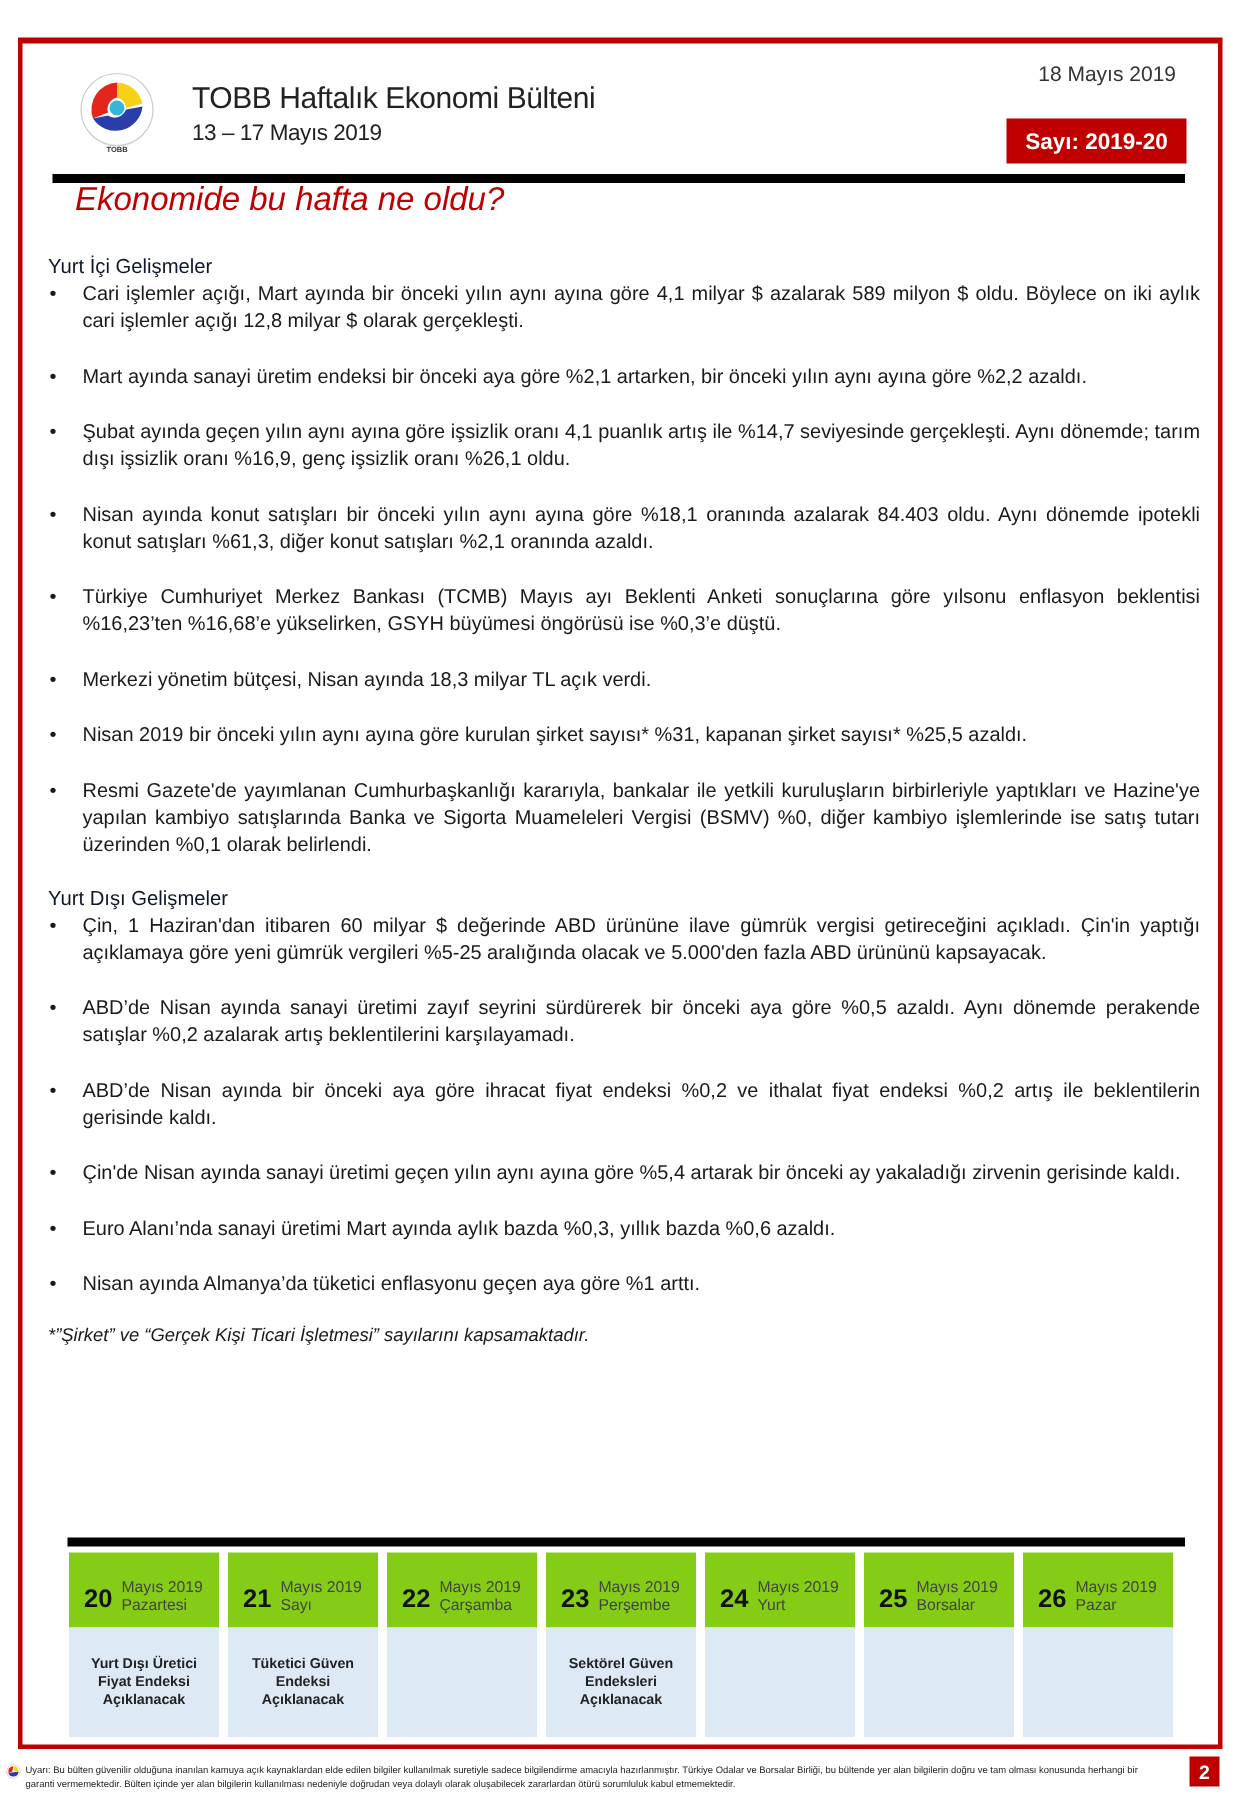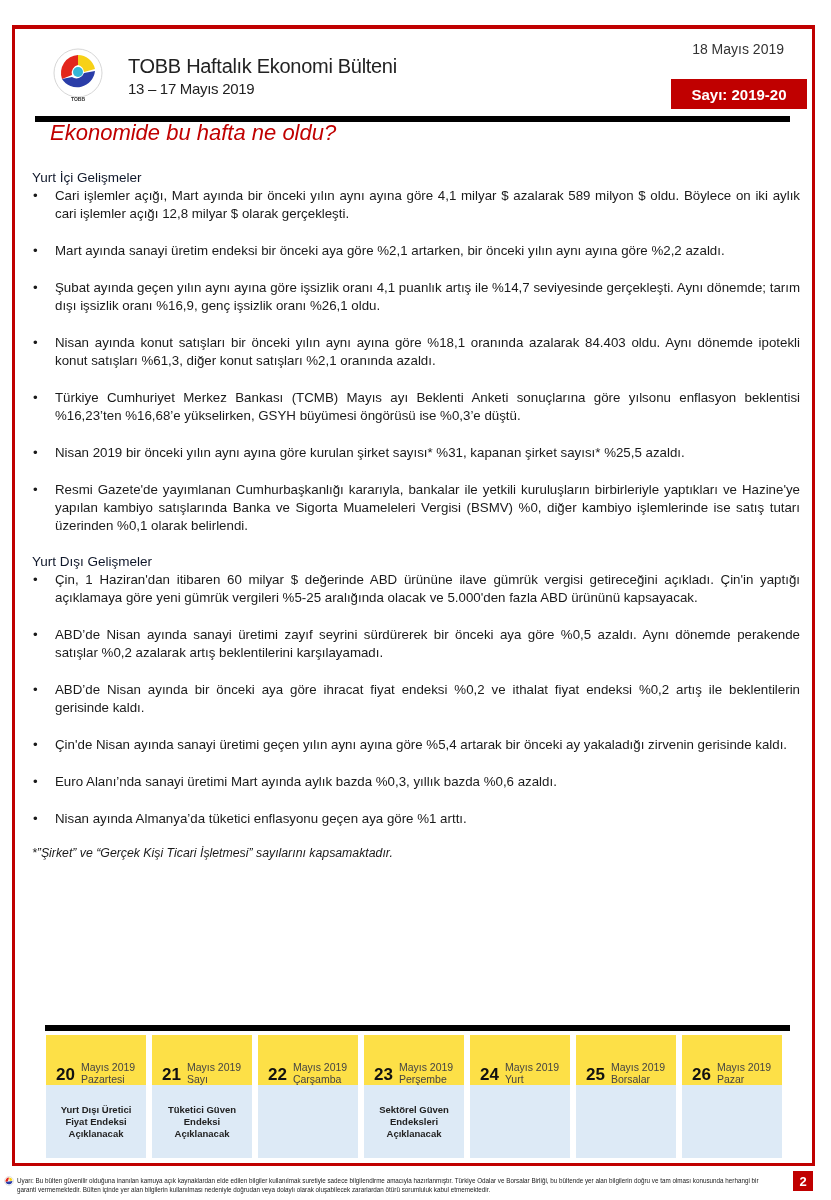--- a/index.html
+++ b/index.html
@@ -10,21 +10,21 @@
     position: absolute; left: 12px; top: 25px; width: 803px; height: 1141px;
     border: 3px solid #c00000; border-top-width: 4px;
   }
 
   
   .logo { position: absolute; left: 52px; top: 45px; width: 52px; height: 60px; }
   .title { position: absolute; left: 128px; top: 55px; font-size: 20px; color: #222; letter-spacing: -0.3px; }
   .subtitle { position: absolute; left: 128px; top: 80px; font-size: 15px; color: #222; letter-spacing: -0.3px; }
   .pubdate { position: absolute; right: 47px; top: 41px; font-size: 14px; color: #333; }
   .issue-badge {
-    position: absolute; left: 671px; top: 79px; width: 136px; height: 30px;
+    position: absolute; left: 671px; top: 79px; width: 120px; height: 30px;
     background: #c00000; color: #fff; font-size: 15px; font-weight: bold;
     display: flex; align-items: center; justify-content: center;
   }
   .rule-top { position: absolute; left: 35px; top: 116px; width: 755px; height: 6px; background: #000; }
 
   .headline {
     position: absolute; left: 50px; top: 120px; font-size: 22px; font-style: italic;
     color: #c00000; font-family: "Liberation Sans", sans-serif;
   }
 
@@ -35,21 +35,21 @@
   ul.bullets li { position: relative; padding-left: 23px; text-align: justify; margin-bottom: 19px; }
   ul.bullets li::before { content: "•"; position: absolute; left: 1px; top: 0; }
   ul.bullets li:last-child { margin-bottom: 0; }
   .footnote { font-style: italic; font-size: 12.3px; margin-top: 16px; }
 
   .rule-bottom { position: absolute; left: 45px; top: 1025px; width: 745px; height: 6px; background: #000; }
 
   .calendar { position: absolute; left: 46px; top: 1035px; display: flex; gap: 6px; }
   .day { width: 100px; }
   .day-head {
-    height: 50px; background: #fde047; display: flex; align-items: flex-end; padding: 8px 0 0 10px;
+    height: 50px; background: #84cc16; display: flex; align-items: center; padding: 8px 0 0 10px;
   }
   .day-num { font-size: 17px; font-weight: bold; color: #111; margin-right: 6px; margin-top: 4px; }
   .day-meta { font-size: 10.5px; color: #444; line-height: 12px; }
   .day-body {
     height: 73px; background: #ddeaf6; display: flex; align-items: center; justify-content: center;
     text-align: center; font-size: 9.5px; font-weight: bold; color: #222; line-height: 12px; padding: 0 6px;
   }
 
   
   .disclaimer { position: absolute; left: 4px; top: 1176px; width: 770px; font-size: 6.3px; line-height: 9px; color: #222; display: flex; }
@@ -85,20 +85,21 @@
 <div class="content">
 
   <div>
     <div class="section-title">Yurt İçi Gelişmeler</div>
     <ul class="bullets">
       <li>Cari işlemler açığı, Mart ayında bir önceki yılın aynı ayına göre 4,1 milyar $ azalarak 589 milyon $ oldu. Böylece on iki aylık cari işlemler açığı 12,8 milyar $ olarak gerçekleşti.</li>
       <li>Mart ayında sanayi üretim endeksi bir önceki aya göre %2,1 artarken, bir önceki yılın aynı ayına göre %2,2 azaldı.</li>
       <li>Şubat ayında geçen yılın aynı ayına göre işsizlik oranı 4,1 puanlık artış ile %14,7 seviyesinde gerçekleşti. Aynı dönemde; tarım dışı işsizlik oranı %16,9, genç işsizlik oranı %26,1 oldu.</li>
       <li>Nisan ayında konut satışları bir önceki yılın aynı ayına göre %18,1 oranında azalarak 84.403 oldu. Aynı dönemde ipotekli konut satışları %61,3, diğer konut satışları %2,1 oranında azaldı.</li>
       <li>Türkiye Cumhuriyet Merkez Bankası (TCMB) Mayıs ayı Beklenti Anketi sonuçlarına göre yılsonu enflasyon beklentisi %16,23’ten %16,68’e yükselirken, GSYH büyümesi öngörüsü ise %0,3’e düştü.</li>
+      <li>Merkezi yönetim bütçesi, Nisan ayında 18,3 milyar TL açık verdi.</li>
       <li>Nisan 2019 bir önceki yılın aynı ayına göre kurulan şirket sayısı* %31, kapanan şirket sayısı* %25,5 azaldı.</li>
       <li>Resmi Gazete'de yayımlanan Cumhurbaşkanlığı kararıyla, bankalar ile yetkili kuruluşların birbirleriyle yaptıkları ve Hazine'ye yapılan kambiyo satışlarında Banka ve Sigorta Muameleleri Vergisi (BSMV) %0, diğer kambiyo işlemlerinde ise satış tutarı üzerinden %0,1 olarak belirlendi.</li>
     </ul>
   </div>
 
   <div>
     <div class="section-title">Yurt Dışı Gelişmeler</div>
     <ul class="bullets">
       <li>Çin, 1 Haziran'dan itibaren 60 milyar $ değerinde ABD ürününe ilave gümrük vergisi getireceğini açıkladı. Çin'in yaptığı açıklamaya göre yeni gümrük vergileri %5-25 aralığında olacak ve 5.000'den fazla ABD ürününü kapsayacak.</li>
       <li>ABD’de Nisan ayında sanayi üretimi zayıf seyrini sürdürerek bir önceki aya göre %0,5 azaldı. Aynı dönemde perakende satışlar %0,2 azalarak artış beklentilerini karşılayamadı.</li>

